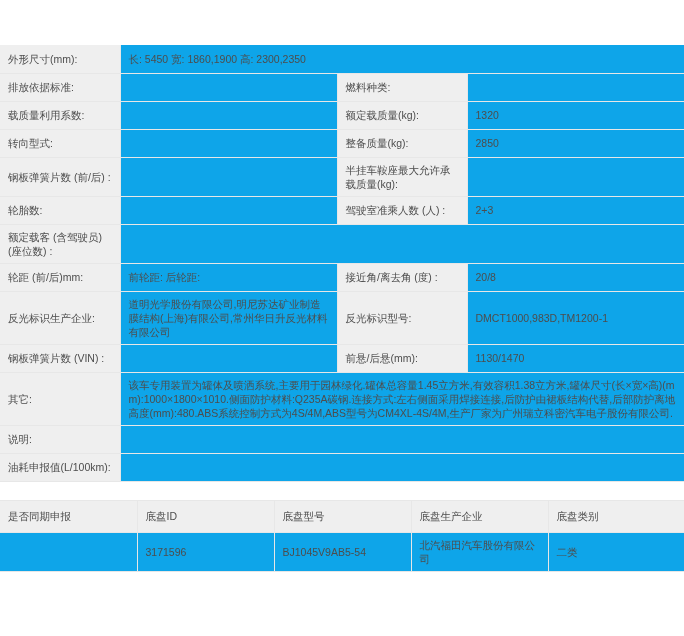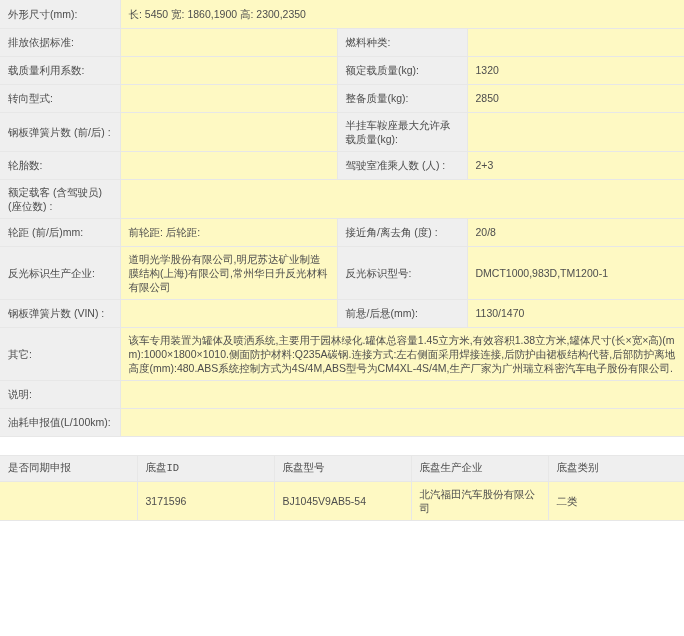--- a/index.html
+++ b/index.html
@@ -12,39 +12,40 @@
     height: 636px;
     overflow: hidden;
     font-family: "Liberation Sans", "DejaVu Sans", sans-serif;
     font-size: 10.5px;
     color: #4d4d4d;
   }
   table {
     border-collapse: collapse;
     width: 684px;
     table-layout: fixed;
+    margin-top: 45px;
   }
   td {
     border: 1px solid #e7e7e7;
     padding: 5px 8px;
     line-height: 14px;
     vertical-align: middle;
     word-break: break-all;
     overflow: hidden;
   }
   td:first-child { border-left: none; }
   td:last-child  { border-right: none; }
   .spec tr:first-child td { border-top: none; }
   .lbl { background: #efefef; }
-  .val { background: #fef9c3; }
+  .val { background: #0ea5e9; }
   tr { height: 28px; }
   tr.rh34 { height: 34px; }
   tr.rh52 { height: 52px; }
   .chassis { margin-top: 18px; }
-  .chassis tr.hd  { height: 26px; font-family: Liberation Mono, monospace; }
+  .chassis tr.hd  { height: 32px; }
   .chassis tr.dr  { height: 28px; }
 </style>
 </head>
 <body>
 
 <table class="spec">
   <colgroup>
     <col style="width:120px">
       <col style="width:217px">
       <col style="width:130px">

